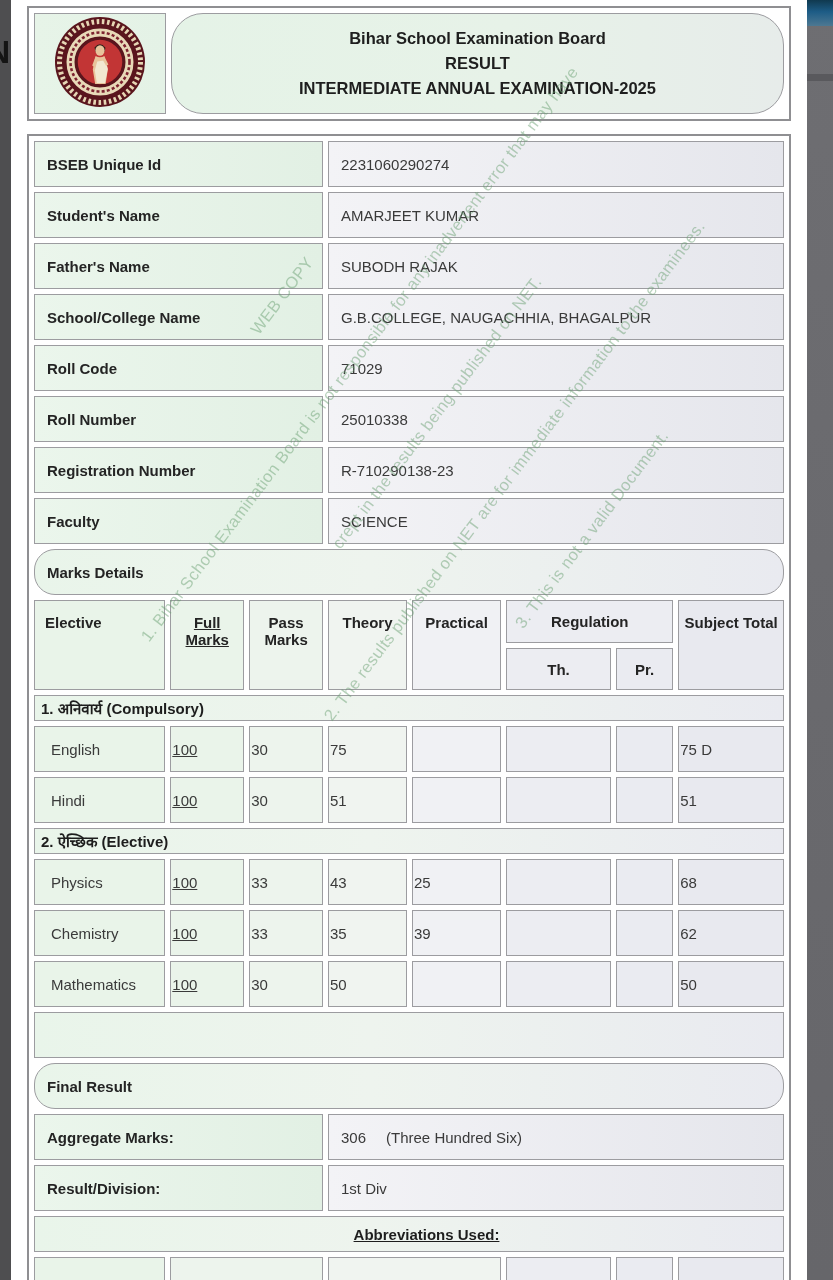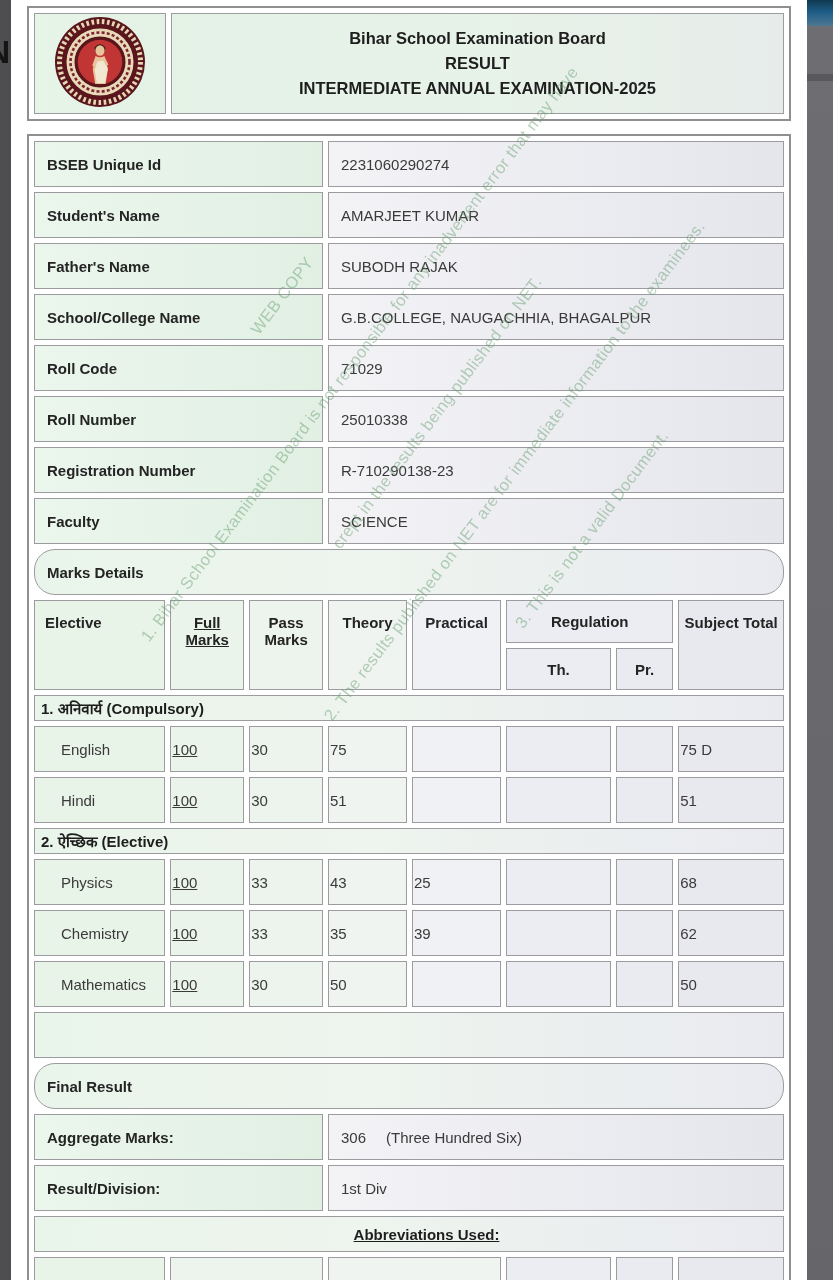--- a/index.html
+++ b/index.html
@@ -15,38 +15,38 @@
   .edge-right{position:absolute;left:807px;top:0;width:26px;height:1280px;background:linear-gradient(180deg,#6e6e72 0%,#69696d 55%,#66666a 100%);z-index:6;}
   .edge-right-blue{height:26px;background:linear-gradient(180deg,#10394f 0%,#1d5c86 45%,#4d7892 100%);}
   .edge-right-band{position:absolute;top:74px;left:0;width:100%;height:7px;background:#59595d;}
   
   .page{position:absolute;left:27px;top:0;width:764px;z-index:1;}
   table{border-collapse:separate;border-spacing:5px;background:#ffffff;border:2px solid #8f8f92;table-layout:fixed;width:764px;}
   td{border:1px solid #9c9ca0;font-size:15px;vertical-align:middle;overflow:hidden;}
   .hdr{margin-top:6px;}
   .hdr td{height:92px;}
   .logo-cell{width:128px;text-align:center;background:linear-gradient(90deg,#e7f4e8,#e4f2e6);}
-  .title-cell{text-align:center;background:linear-gradient(90deg,#e5f3e7 0%,#e7f2e8 55%,#e7ecea 100%);}
+  .title-cell{text-align:center;background:linear-gradient(90deg,#e5f3e7 0%,#e7f2e8 55%,#e7ecea 100%);border-radius:32px;}
   .t1{font-weight:bold;font-size:16.5px;color:#1e1e1e;line-height:25px;}
   .main{margin-top:13px;}
   
   .c1{background:#e9f4e9;} .c2{background:#eaf4ea;text-decoration:underline;} .c3{background:#edf4ed;}
   .c4{background:#f0f4f0;} .c5{background:#f0f1f4;} .c6{background:#ecedf2;}
   .c7{background:#eaebf1;} .c8{background:#e8e9ef;}
   .lbl{background:linear-gradient(90deg,#ebf6ec,#e2f0e4);font-weight:bold;padding-left:12px;height:42px;color:#242424;}
   .val{background:linear-gradient(90deg,#f3f3f6,#e5e6ec);padding-left:12px;height:42px;color:#3a3a3a;}
   .full{background:linear-gradient(90deg,#e9f5ea 0%,#eef4ee 45%,#e9eaf0 100%);padding-left:12px;height:42px;}
   .bold{font-weight:bold;color:#242424;border-radius:21px;}
   .mh td{height:40px;font-weight:bold;color:#242424;text-align:center;vertical-align:top;padding-top:13px;}
   .mh td.mh-subject{text-align:left;padding-left:10px;}
   .mh td.reg{vertical-align:middle;padding-top:0;}
   .mh2 td{height:38px;font-weight:bold;color:#242424;text-align:center;}
   .sec td{height:18px;padding:2px 6px;font-weight:bold;color:#1d1d1d;background:linear-gradient(90deg,#e9f5ea 0%,#eef4ee 45%,#e9eaf0 100%);}
   .mr td{height:42px;text-align:left;color:#3a3a3a;}
-  .mr td.subj{text-align:left;padding-left:26px;}
+  .mr td.subj{text-align:left;padding-left:16px;}
   .abbr-title td{height:32px;text-align:center;font-weight:bold;color:#1d1d1d;padding-left:36px;}
   .abbr-title .u{text-decoration:underline;}
   .abbr td{height:130px;vertical-align:top;padding-top:16px;text-align:center;font-weight:bold;color:#242424;line-height:24px;}
   .words{margin-left:20px;}
   
   .watermark{position:absolute;left:-130px;top:170px;width:1080px;transform:rotate(-53deg);text-align:center;z-index:4;pointer-events:none;}
   .watermark div{line-height:97px;white-space:nowrap;font-size:16.5px;letter-spacing:.4px;color:rgba(104,158,112,.48);}
 </style>
 </head>
 <body>

